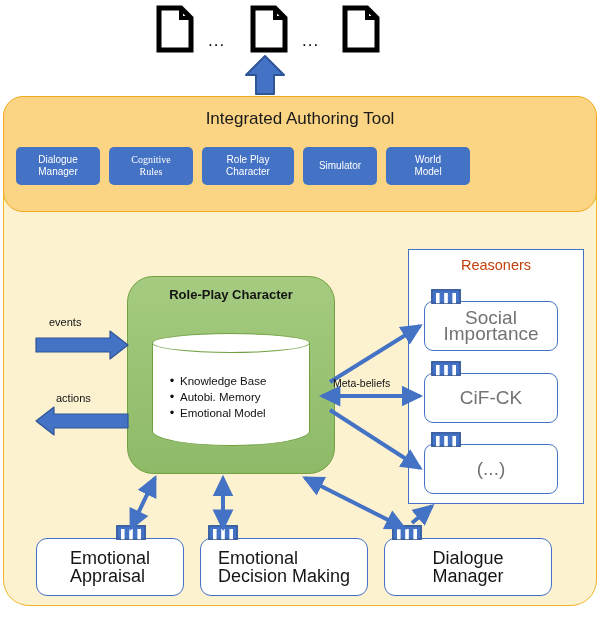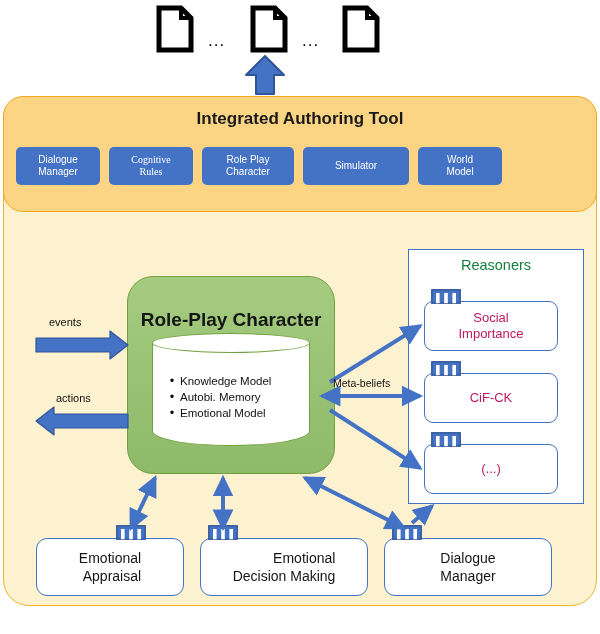--- a/index.html
+++ b/index.html
@@ -78,21 +78,20 @@
     box-sizing: border-box;
   }
   #authoring-title {
     position: absolute;
     left: 0; right: 0;
     top: 12px;
     text-align: center;
     font-size: 17px;
     color: #1a1a1a;
     font-family: "Liberation Sans", sans-serif;
-    font-weight: bold;
   }
   #tool-buttons {
     position: absolute;
     left: 12px;
     top: 49px;
     right: 12px;
     height: 40px;
     display: flex;
     align-items: center;
     gap: 9px;
@@ -126,24 +125,23 @@
     background: linear-gradient(180deg,#A5CB80 0%, #8EBA68 100%);
     border: 1.4px solid #70A040;
     border-radius: 26px;
     box-sizing: border-box;
   }
   #rpc-title {
     position: absolute;
     left: 0; right: 0;
     top: 10px;
     text-align: center;
-    font-size: 19px;
+    font-size: 13px;
     font-weight: bold;
     color: #151515;
-    margin-top: 22px;
   }
   
   #cylinder {
     position: absolute;
     left: 152px;
     top: 333px;
     width: 158px;
     height: 113px;
   }
   #cyl-body {
@@ -198,52 +196,52 @@
     background: #ffffff;
     border: 1.6px solid #4472C4;
     box-sizing: border-box;
   }
   #reasoners-title {
     position: absolute;
     left: 0; right: 0;
     top: 7px;
     text-align: center;
     font-size: 14.5px;
-    color: #15803d;
+    color: #c2410c;
   }
   .reasoner-box {
     position: absolute;
     left: 16px;
     width: 134px;
     height: 50px;
     background: #ffffff;
     border: 1.5px solid #4472C4;
     border-radius: 9px;
     display: flex;
     align-items: center;
     justify-content: center;
     text-align: center;
-    font-size: 13px;
+    font-size: 19px;
     line-height: 16px;
-    color: #be185d;
+    color: #737373;
     box-sizing: border-box;
     white-space: pre-line;
   }
 
   
   .module-box {
     position: absolute;
     background: #ffffff;
     border: 1.6px solid #4472C4;
     border-radius: 11px;
     display: flex;
     align-items: center;
     justify-content: center;
-    text-align: right;
-    font-size: 14px;
+    text-align: left;
+    font-size: 18px;
     line-height: 18px;
     color: #151515;
     box-sizing: border-box;
     white-space: pre-line;
   }
 
   
   .plug-icon {
     position: absolute;
     width: 30px;
@@ -310,37 +308,37 @@
 
   <div id="authoring-tool">
     <div id="authoring-title">Integrated Authoring Tool</div>
     <div id="tool-buttons">
       <div class="tool-btn" style="width:84px;">Dialogue
 Manager</div>
       <div class="tool-btn" style="width:84px;font-family:Liberation Serif, serif;">Cognitive
 Rules</div>
       <div class="tool-btn" style="width:92px;">Role Play
 Character</div>
-      <div class="tool-btn" style="width:106px;">Simulator</div>
+      <div class="tool-btn" style="width:74px;">Simulator</div>
       <div class="tool-btn" style="width:84px;">World
 Model</div>
     </div>
   </div>
 
   <div id="rpc-box">
     <div id="rpc-title">Role-Play Character</div>
   </div>
 
   <div id="cylinder">
     <div id="cyl-body"></div>
     <div id="cyl-top"></div>
     <div id="cyl-list">
       <div class="bullet-row">
         <span class="bullet-dot">•</span>
-        <span>Knowledge Model</span>
+        <span>Knowledge Base</span>
       </div>
       <div class="bullet-row">
         <span class="bullet-dot">•</span>
         <span>Autobi. Memory</span>
       </div>
       <div class="bullet-row">
         <span class="bullet-dot">•</span>
         <span>Emotional Model</span>
       </div>
     </div>

